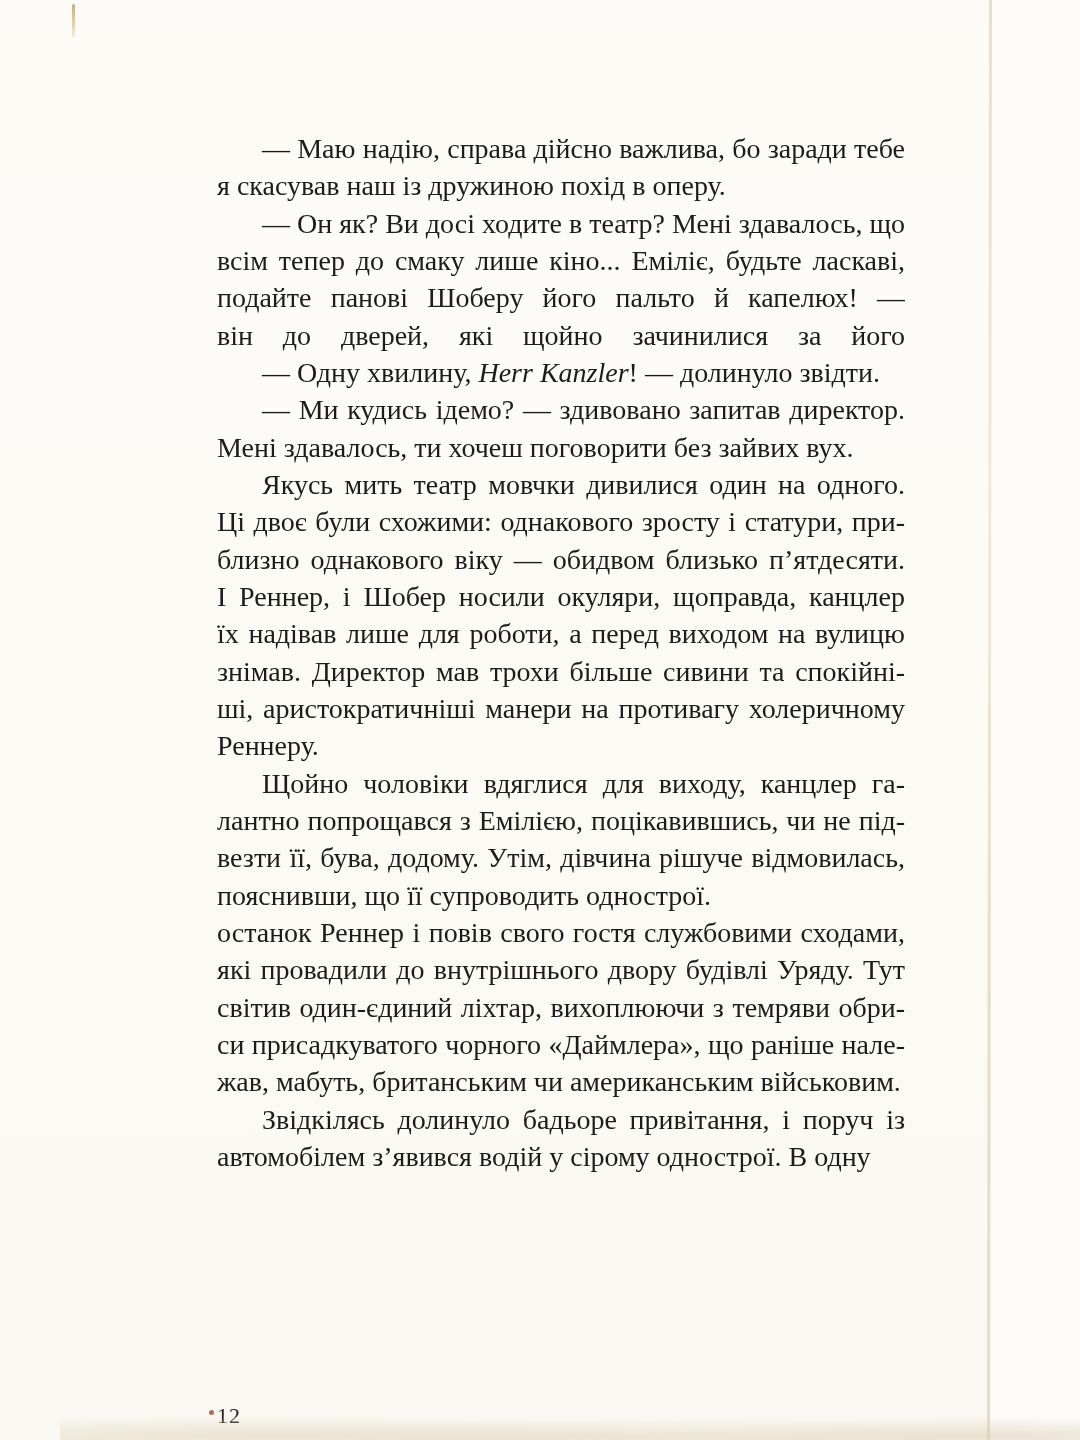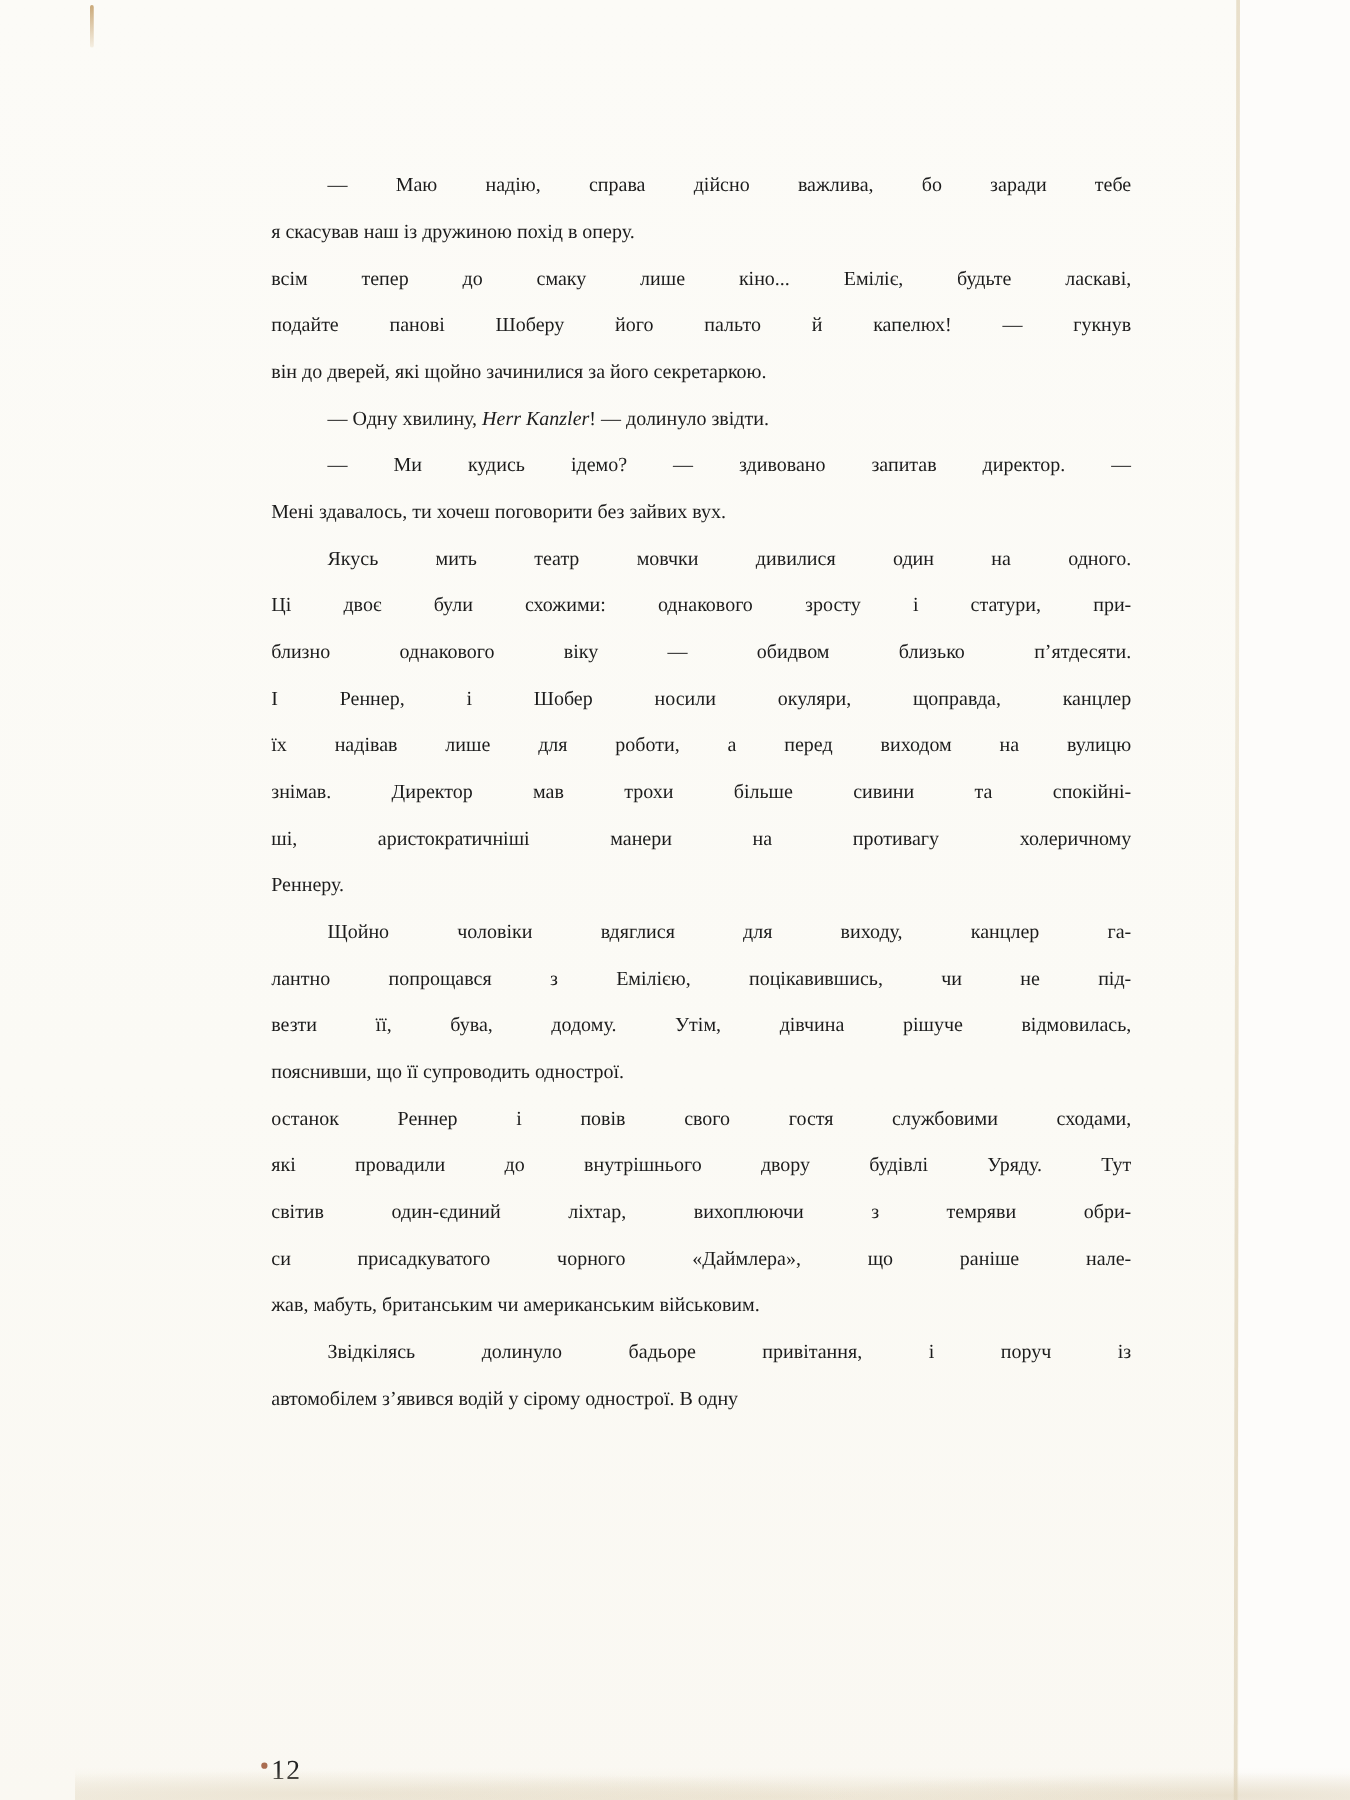--- a/index.html
+++ b/index.html
@@ -72,21 +72,21 @@
     height: 5px;
     border-radius: 50%;
     background: rgba(150,74,40,0.8);
   }
   .text-block {
     position: absolute;
     left: 217px;
     top: 130px;
     width: 688px;
     color: #1c1c1c;
-    font-size: 16px;
+    font-size: 28px;
   }
   .paragraph { margin: 0; }
   .line {
     height: 37.33px;
     line-height: 37.33px;
     text-align: justify;
     overflow: hidden;
     white-space: normal;
   }
   .line.indent { text-indent: 45px; }
@@ -114,20 +114,21 @@
   <div class="mark-top"></div>
   <div class="page-right"></div>
   <div class="page-edge"></div>
 
   <div class="text-block" id="text-block">
       <div class="paragraph">
         <div class="line indent just"><span>— Маю надію, справа дійсно важлива, бо заради тебе</span></div>
         <div class="line"><span>я скасував наш із дружиною похід в оперу.</span></div>
       </div>
       <div class="paragraph">
+        <div class="line indent just"><span>— Он як? Ви досі ходите в театр? Мені здавалось, що</span></div>
         <div class="line just"><span>всім тепер до смаку лише кіно... Еміліє, будьте ласкаві,</span></div>
         <div class="line just"><span>подайте панові Шоберу його пальто й капелюх! — гукнув</span></div>
         <div class="line"><span>він до дверей, які щойно зачинилися за його секретаркою.</span></div>
       </div>
       <div class="paragraph">
         <div class="line indent"><span>— Одну хвилину, </span><i>Herr Kanzler</i><span>! — долинуло звідти.</span></div>
       </div>
       <div class="paragraph">
         <div class="line indent just"><span>— Ми кудись ідемо? — здивовано запитав директор. —</span></div>
         <div class="line"><span>Мені здавалось, ти хочеш поговорити без зайвих вух.</span></div>

